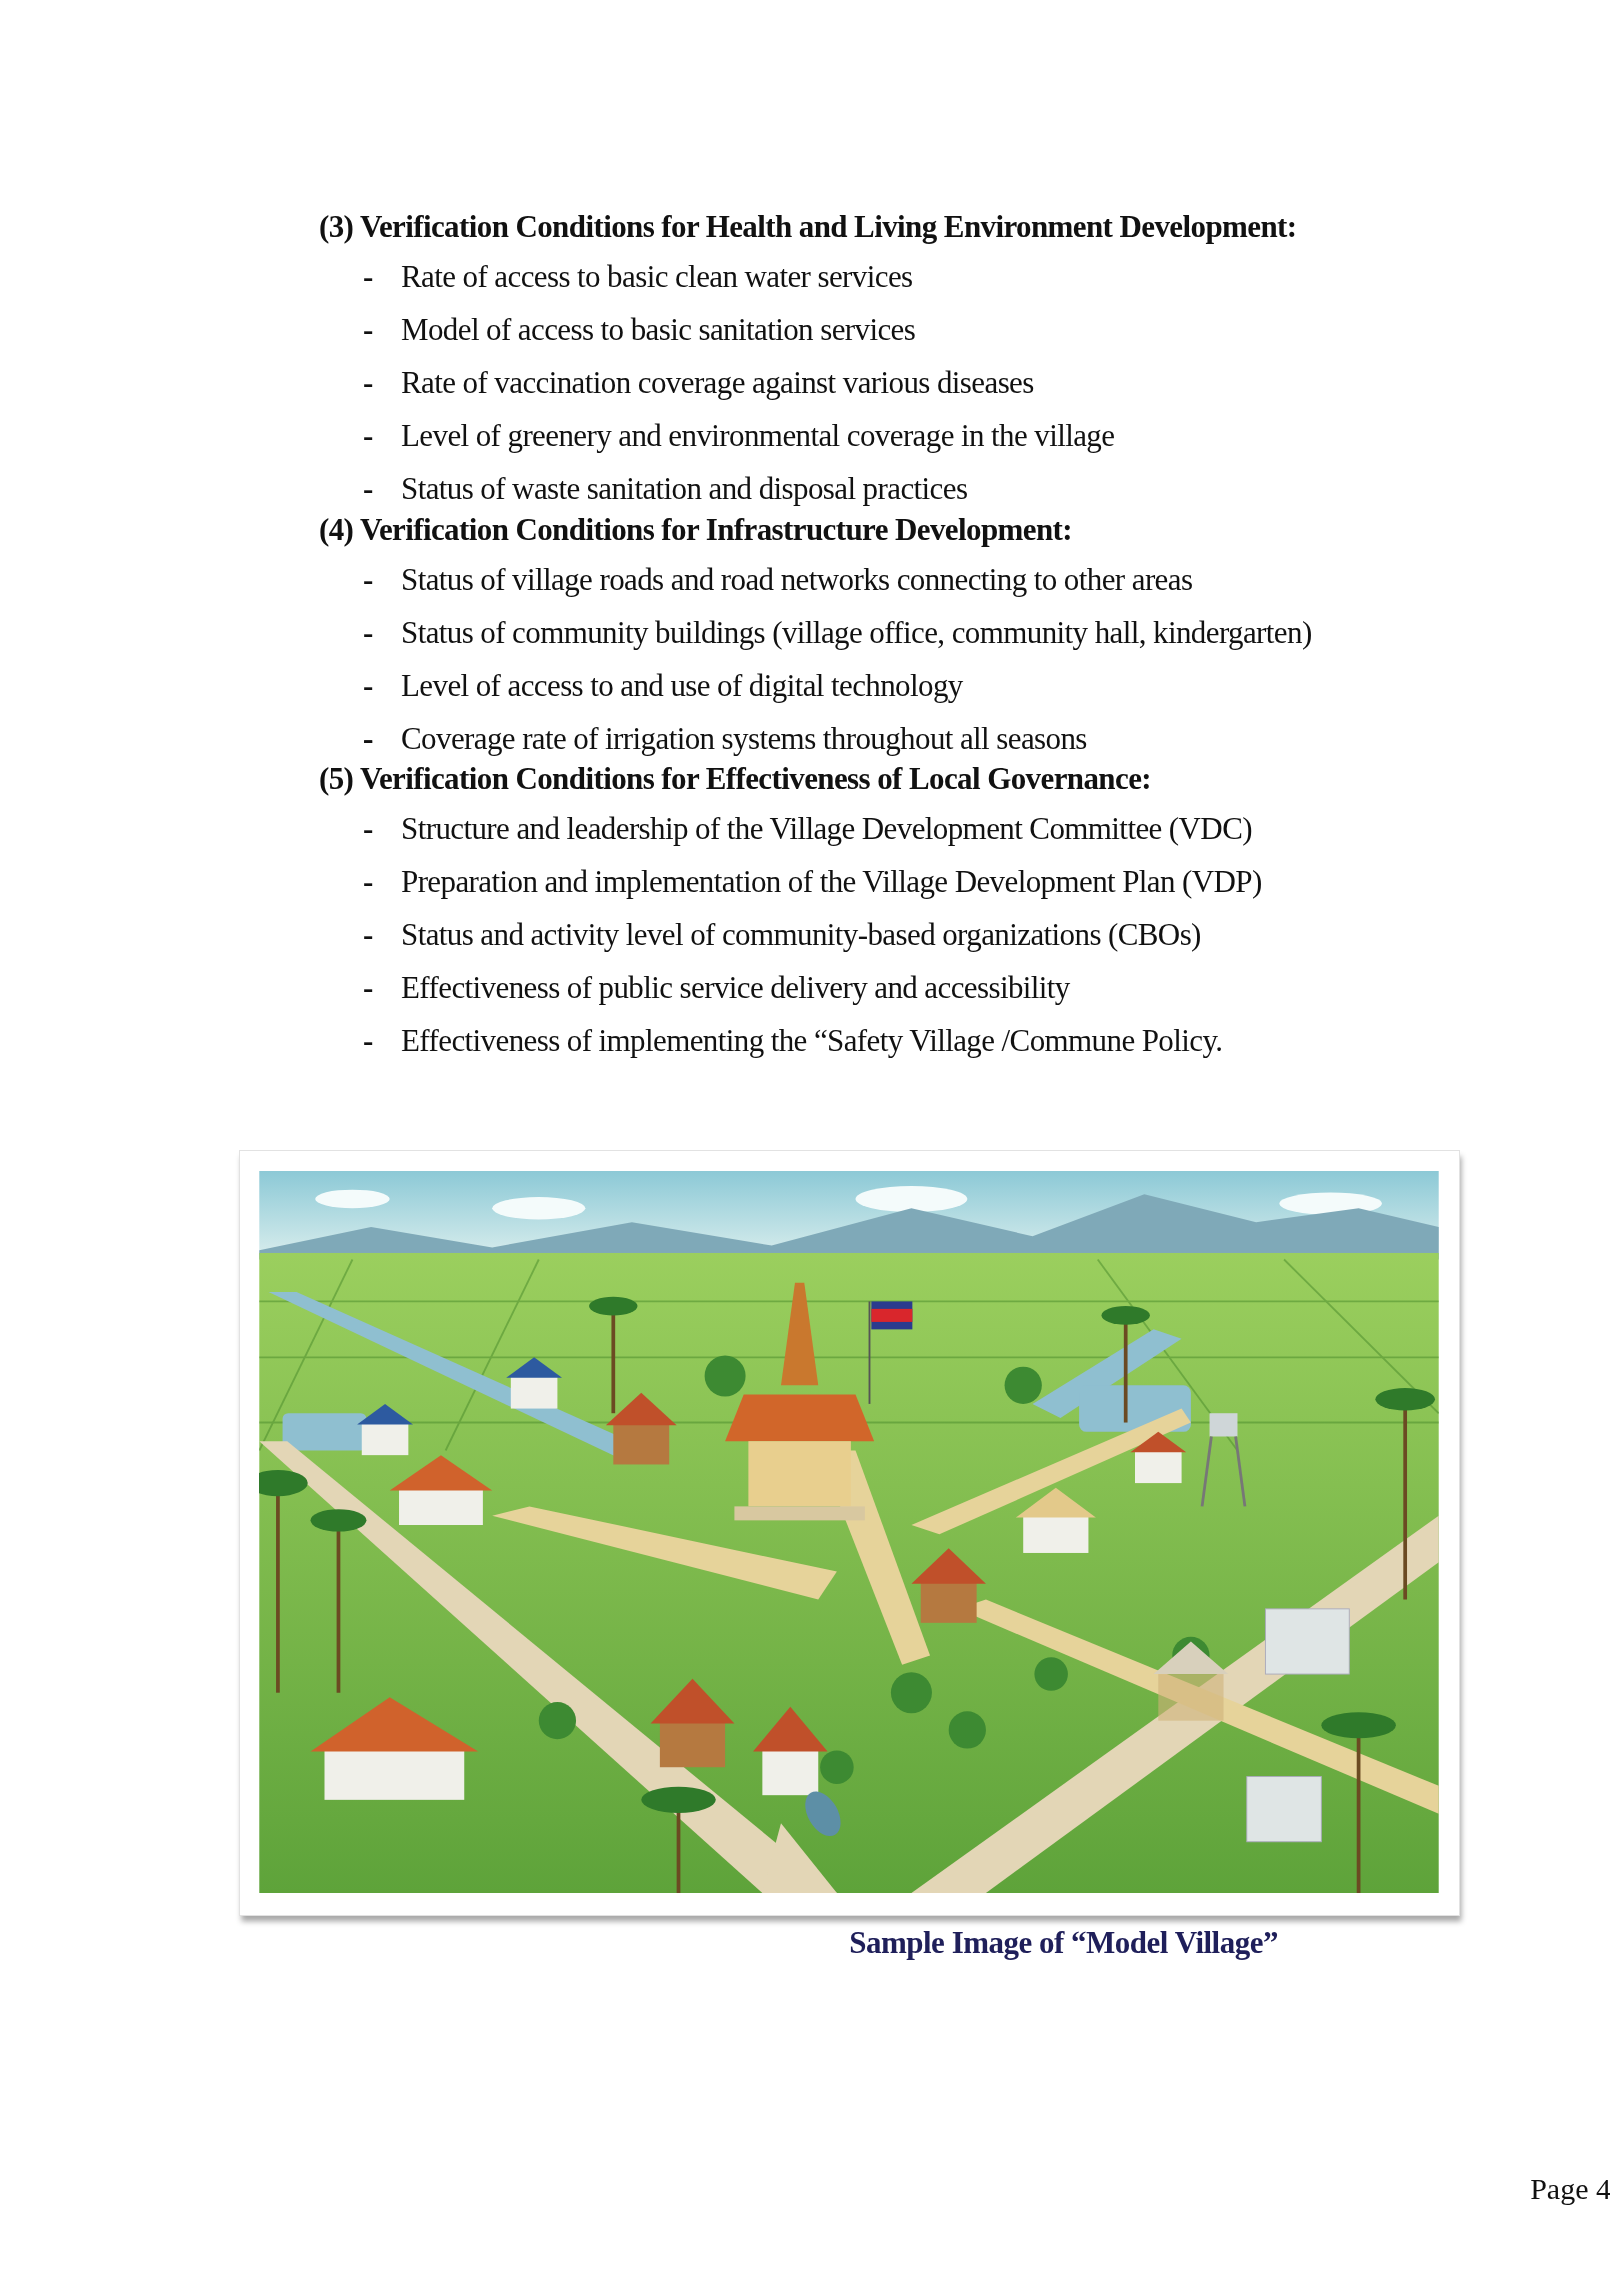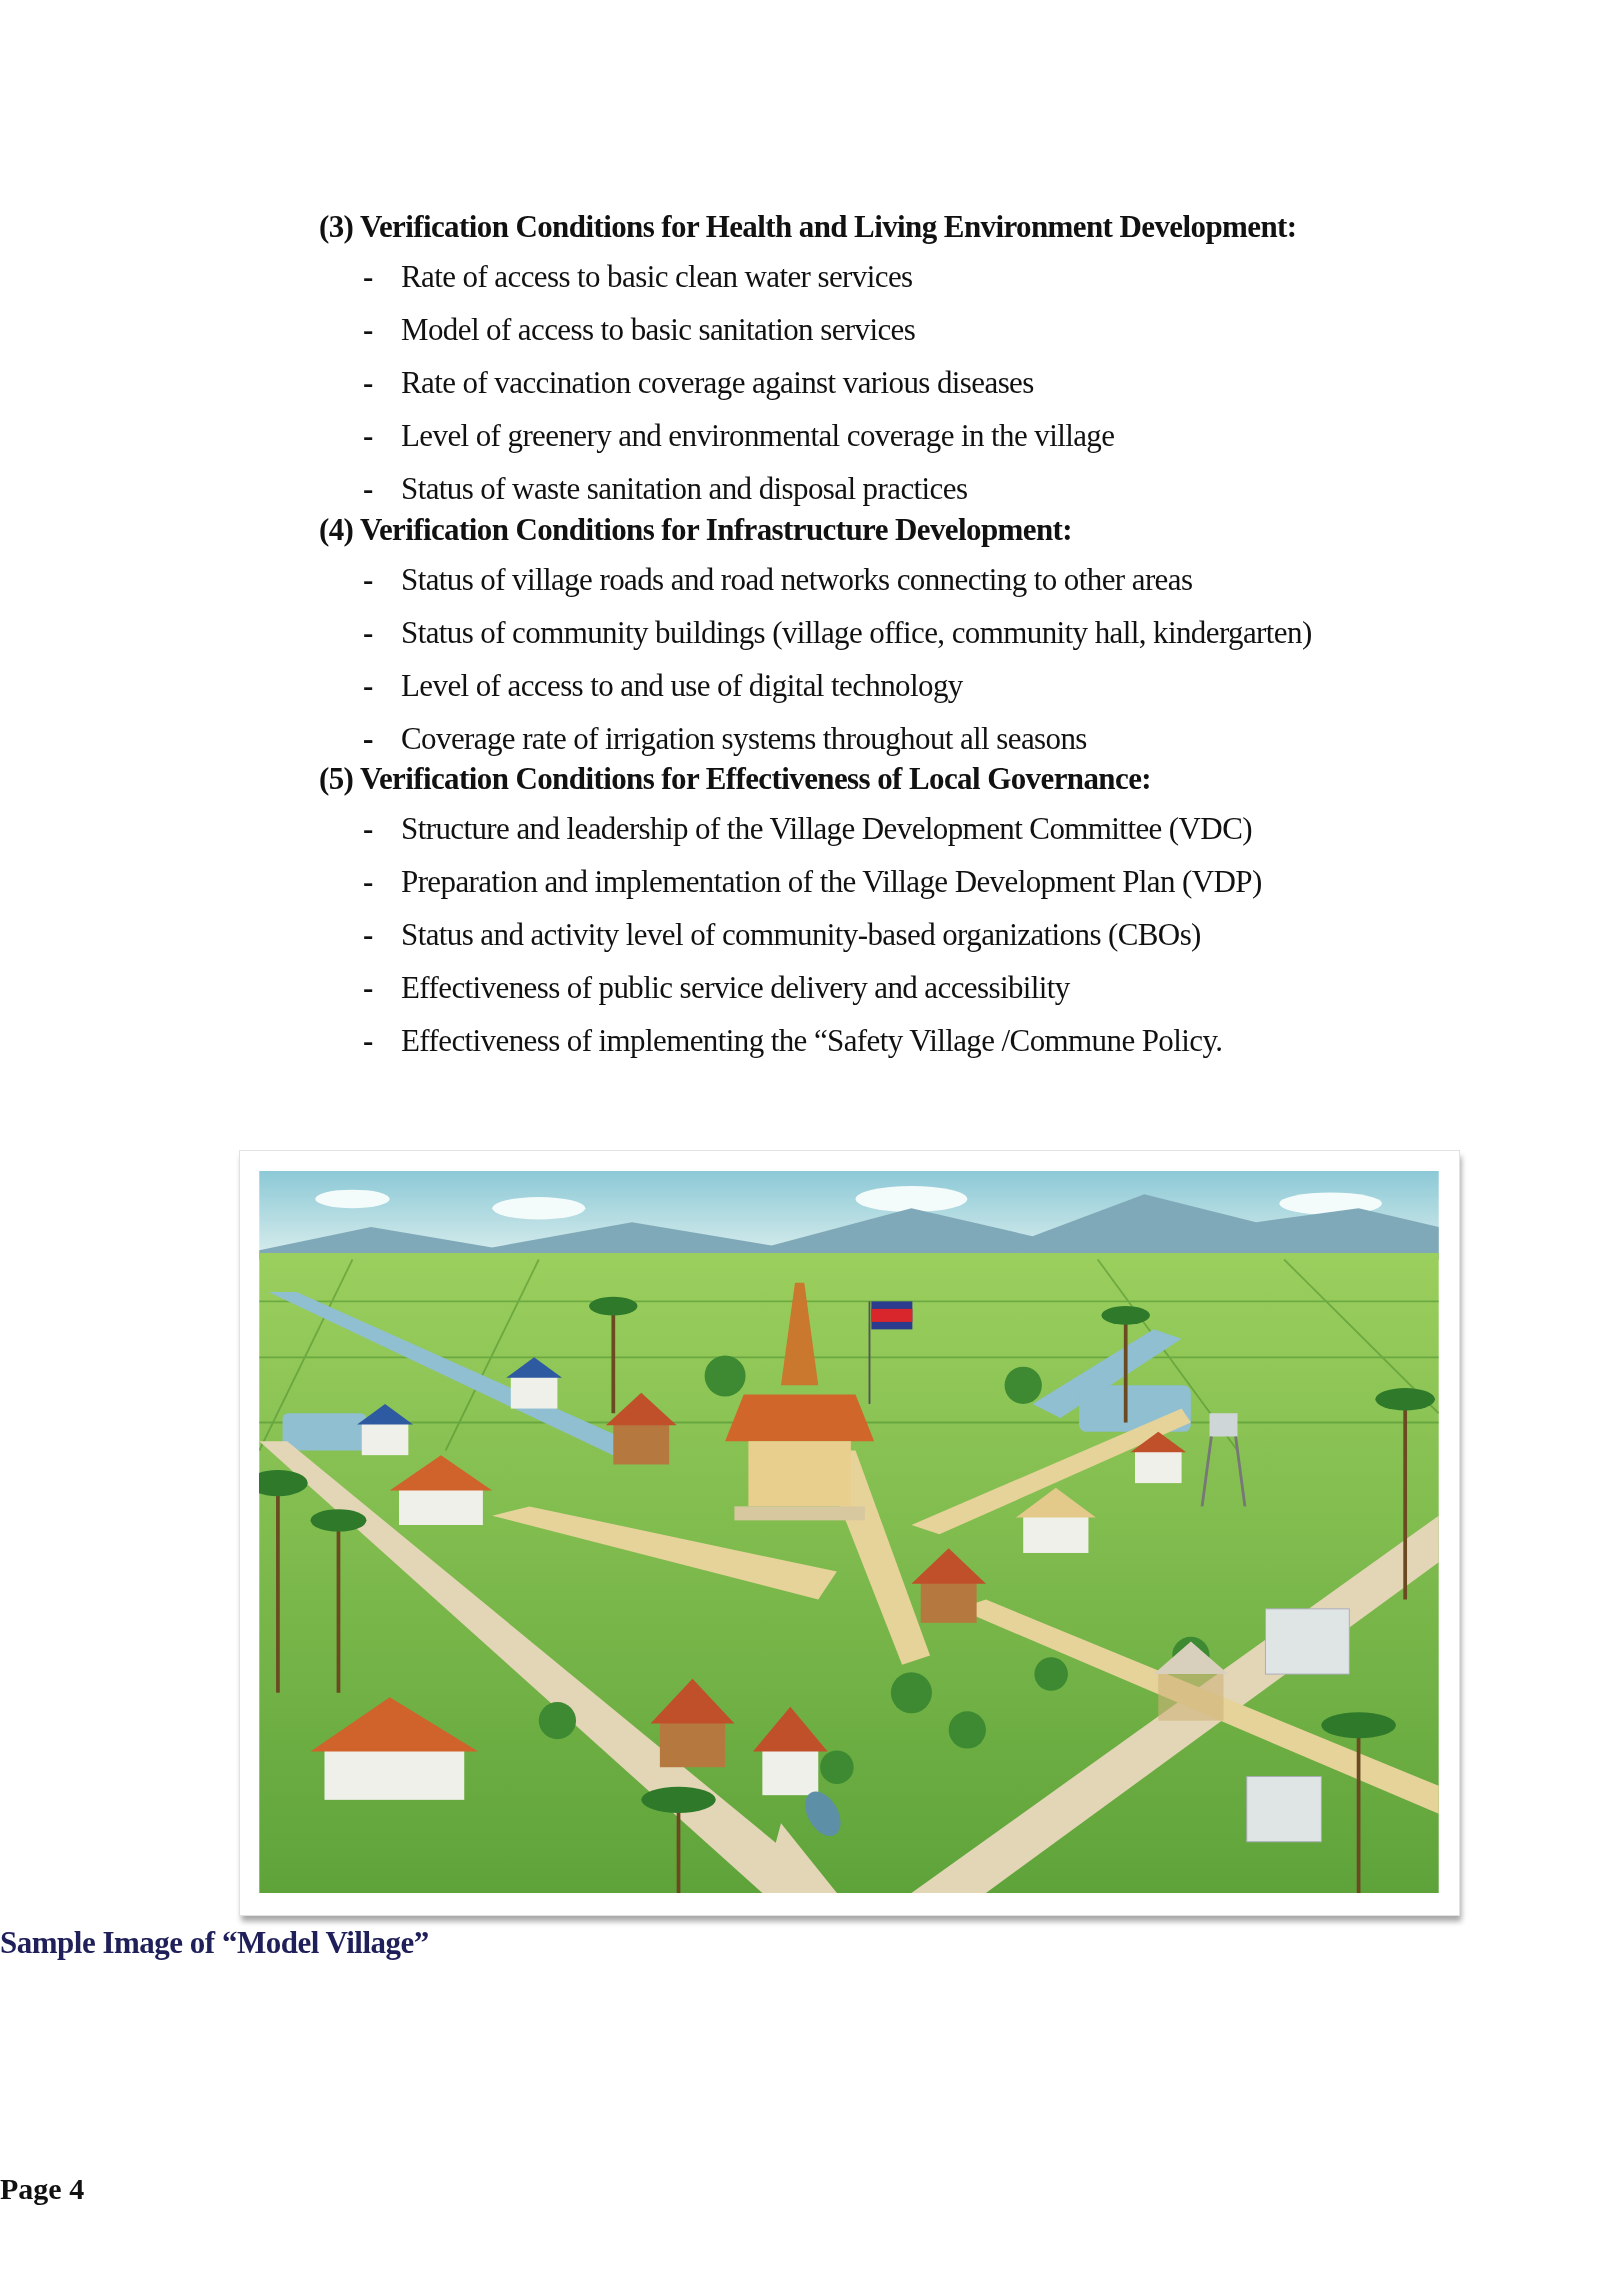--- a/index.html
+++ b/index.html
@@ -69,35 +69,34 @@
       height: 722px;
       overflow: hidden;
     }
     .figure-image svg { display: block; }
 
     .caption {
       position: absolute;
       left: 0;
       width: 1278px;
       top: 1925px;
-      text-align: left;
+      text-align: right;
       font-weight: bold;
       font-size: 31px;
       color: #1f1f5a;
       letter-spacing: -0.5px;
     }
     .page-number {
       position: absolute;
       left: 0;
       width: 1611px;
       top: 2172px;
-      text-align: left;
+      text-align: right;
       font-size: 30px;
       color: #111111;
-      font-weight: bold;
     }
   </style>
 </head>
 <body>
 
 <div class="content">
 
   <div class="section">
     <p class="section-heading">(3) Verification Conditions for Health and Living Environment Development:</p>
     <ul class="bullet-list">

